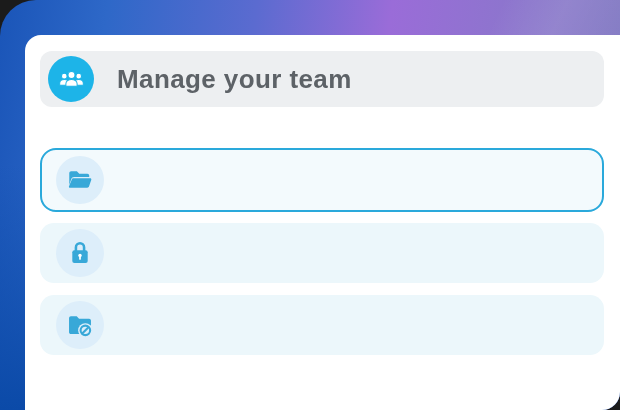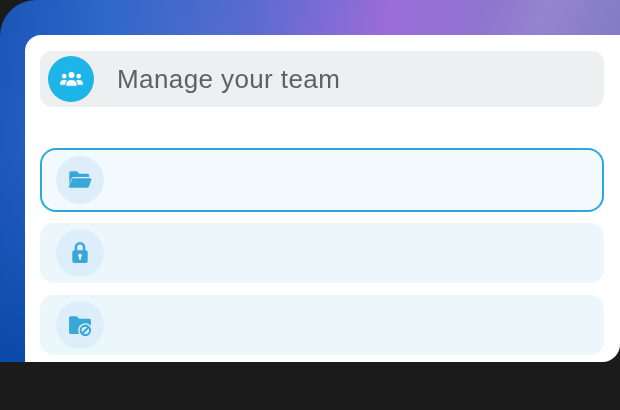--- a/index.html
+++ b/index.html
@@ -22,23 +22,24 @@
     --grad_low:#0b4aa8;
   }
   *{margin:0;padding:0;box-sizing:border-box;}
   html,body{width:620px;height:410px;overflow:hidden;}
   body{
     background:var(--corner_dark);
     font-family:"Liberation Sans", sans-serif;
   }
   .screen{
     position:relative;
-    width:620px;height:362px;
+    width:620px;height:410px;
     border-radius:36px 0 18px 0;
     overflow:hidden;
+    font-weight:bold;
   }
   .bg-gradient{
     position:absolute;inset:0;
     background:
       linear-gradient(180deg, rgba(11,74,168,0) 40%, var(--grad_low) 100%) ,
       linear-gradient(98deg,
         var(--grad_1) 0%,
         var(--grad_2) 16%,
         var(--grad_3) 38%,
         var(--grad_4) 58%,

